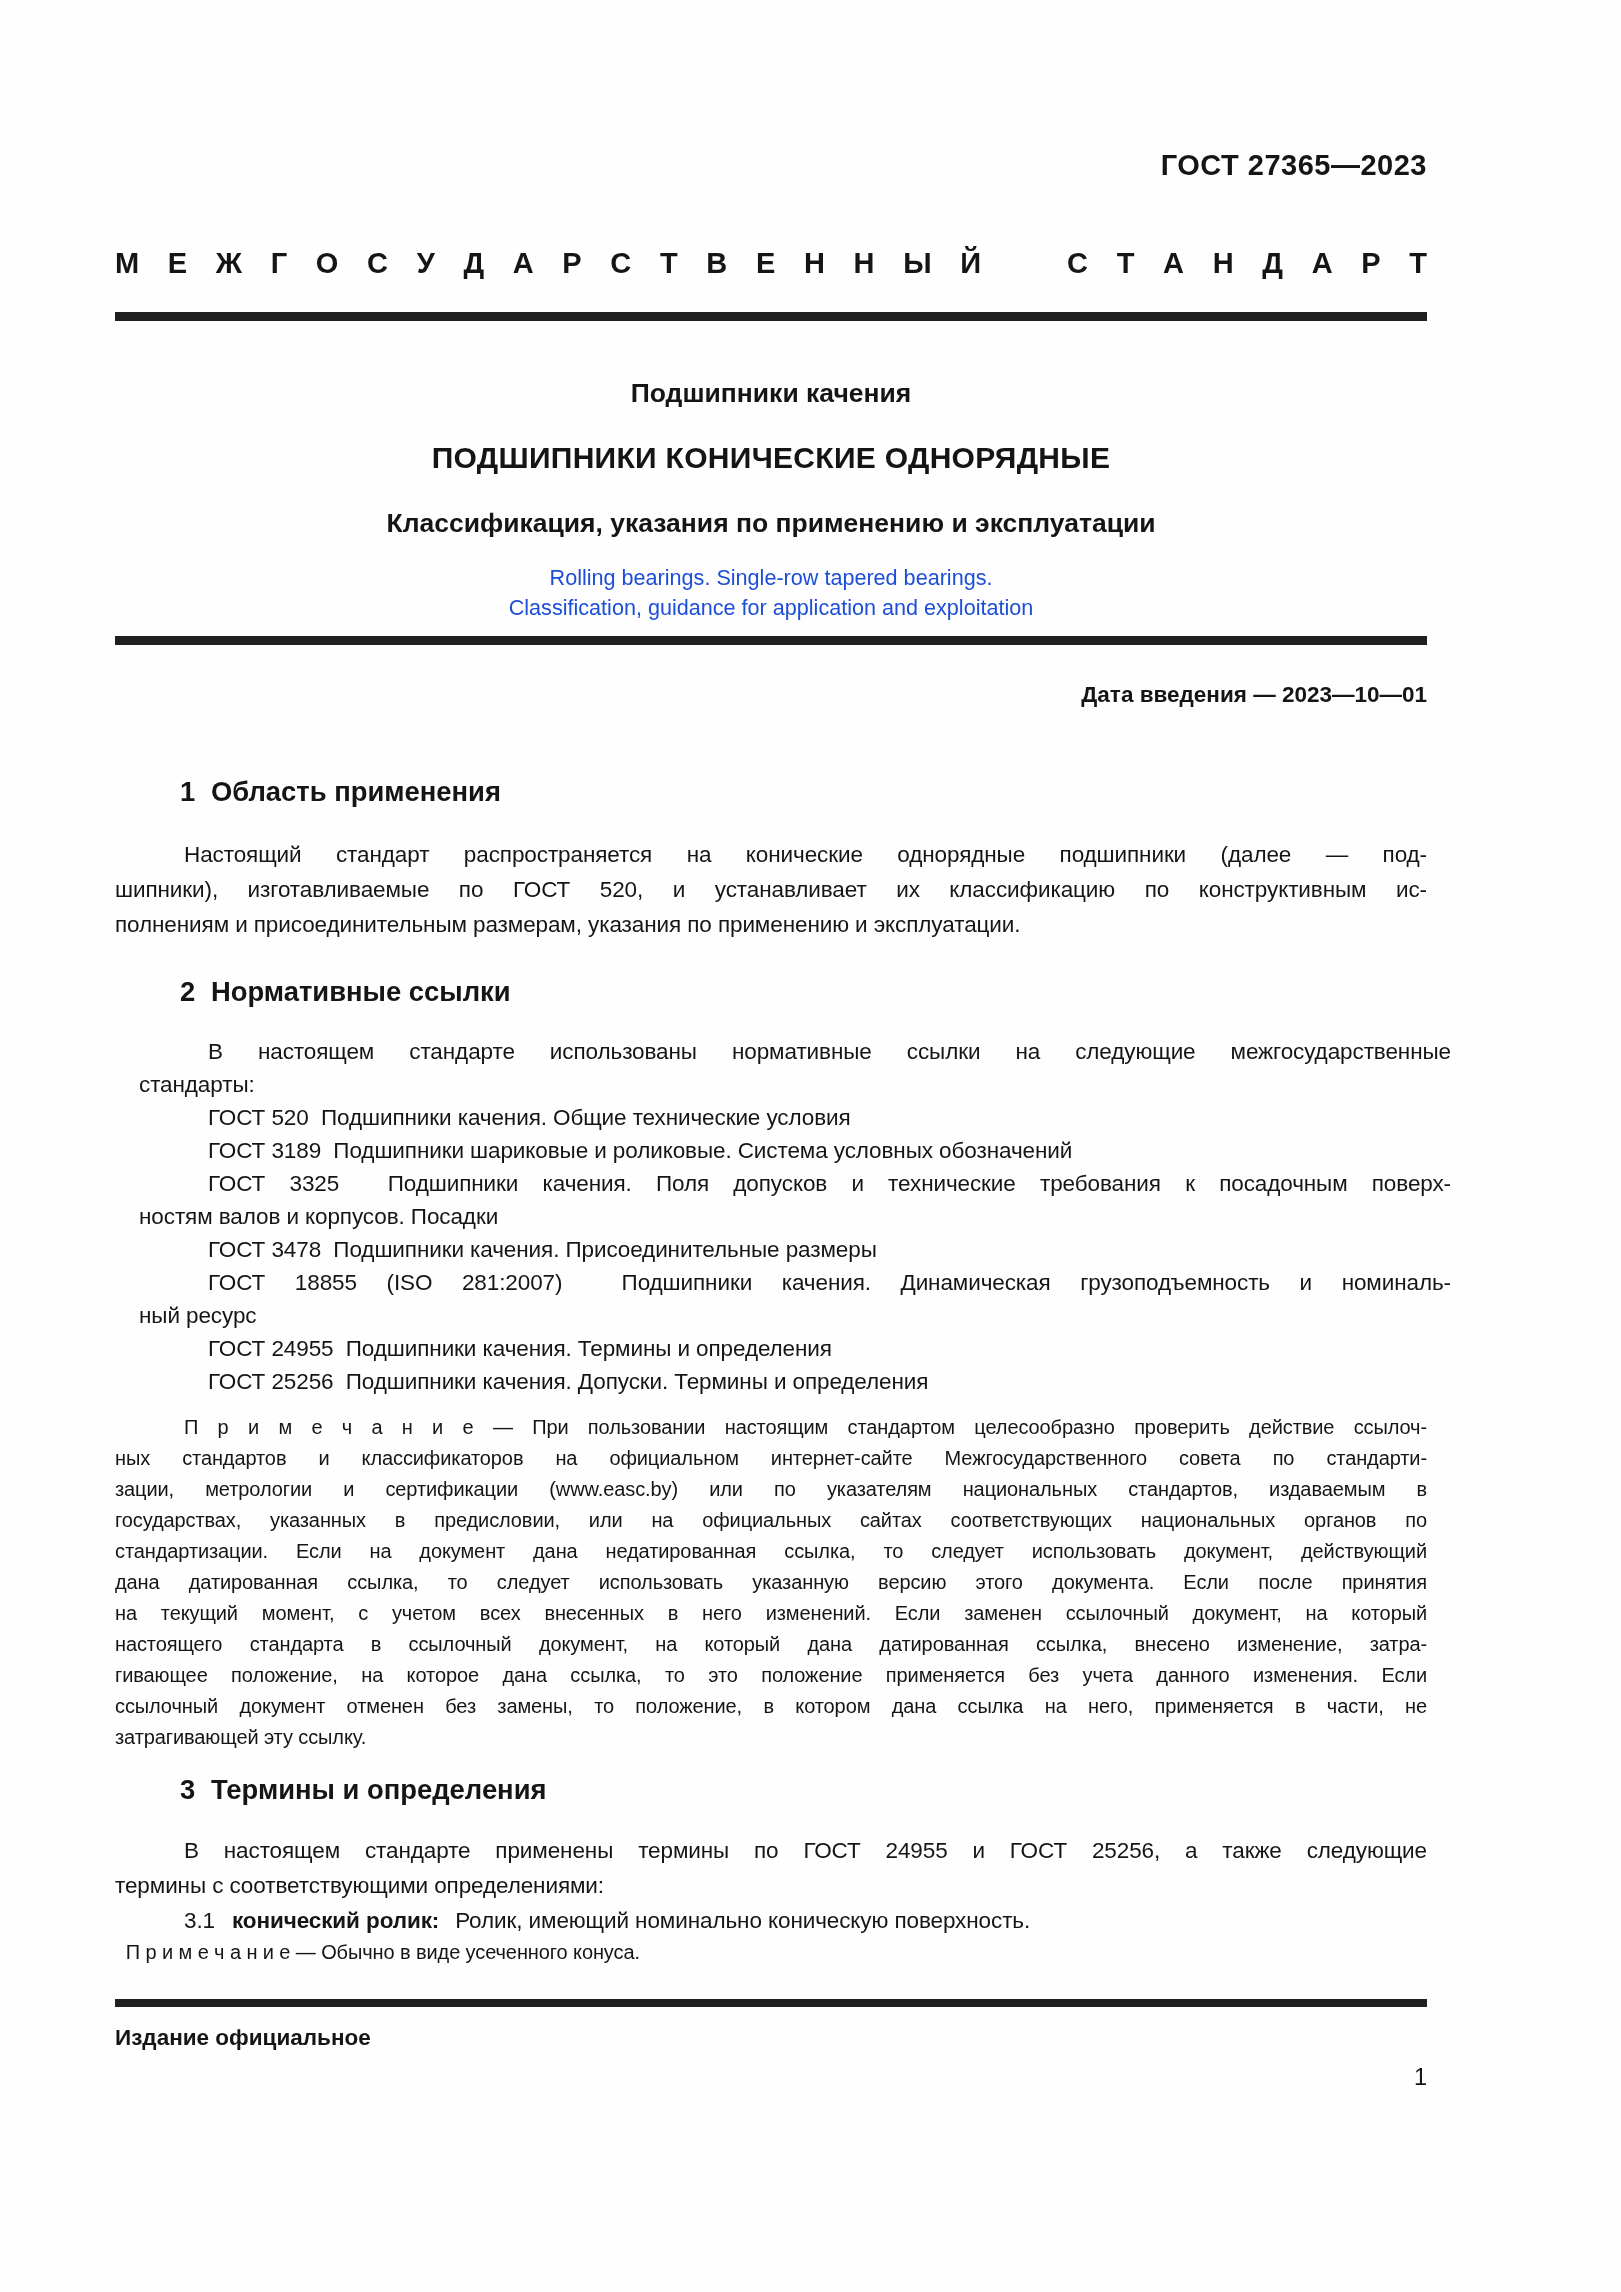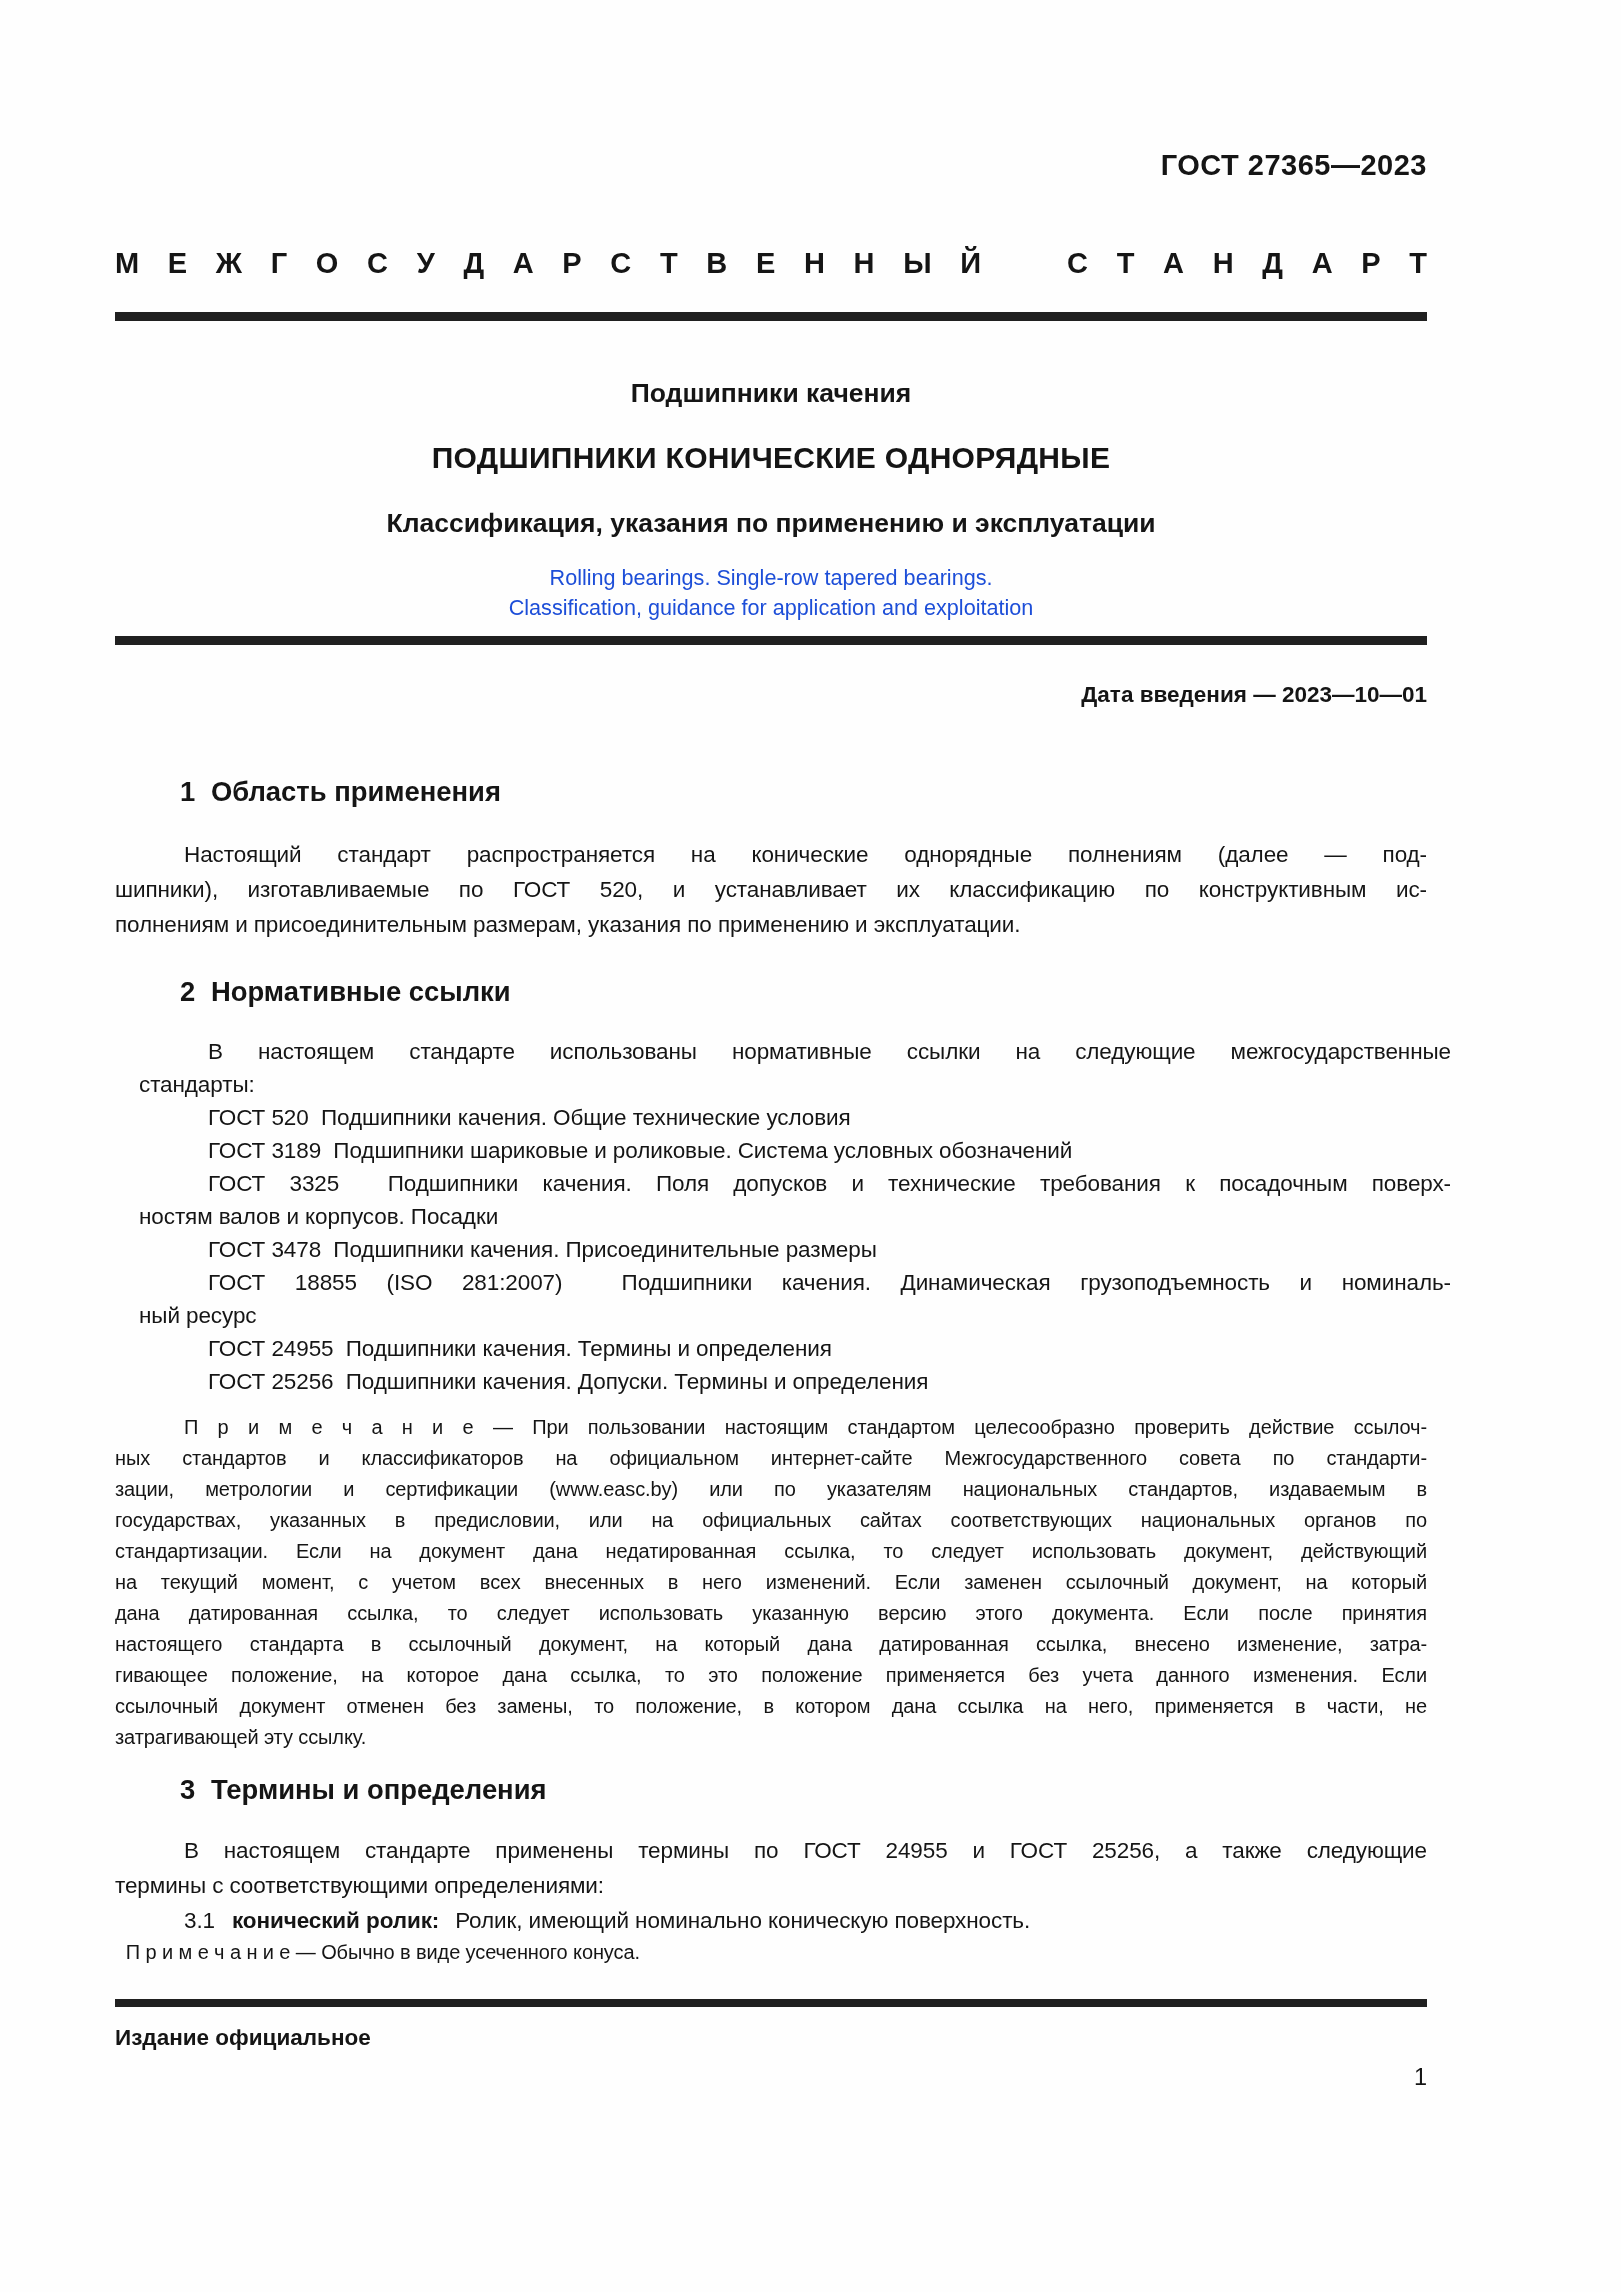--- a/index.html
+++ b/index.html
@@ -76,21 +76,21 @@
 
     <div class="abs rule" style="top:636px;height:8.8px"></div>
 
     <div class="abs date-line" style="top:682px">Дата введения — 2023—10—01</div>
 
     <div class="abs sec-h" style="top:776px">
       <span class="num">1</span><span>Область применения</span>
     </div>
 
     <div class="abs body-txt" style="top:837px">
-        <div class="ln first">Настоящий стандарт распространяется на конические однорядные полнениям (далее — под-</div>
+        <div class="ln first">Настоящий стандарт распространяется на конические однорядные подшипники (далее — под-</div>
         <div class="ln">шипники), изготавливаемые по ГОСТ 520, и устанавливает их классификацию по конструктивным ис-</div>
         <div class="ln last">полнениям и присоединительным размерам, указания по применению и эксплуатации.</div>
       </div>
 
     <div class="abs sec-h" style="top:976px">
       <span class="num">2</span><span>Нормативные ссылки</span>
     </div>
 
     <div class="abs refs" style="top:1035px">
       <div>
@@ -121,22 +121,22 @@
           <div class="ln first last">ГОСТ 25256  Подшипники качения. Допуски. Термины и определения</div>
         </div>
     </div>
 
     <div class="abs note" style="top:1412px">
         <div class="ln first">П р и м е ч а н и е — При пользовании настоящим стандартом целесообразно проверить действие ссылоч-</div>
         <div class="ln">ных стандартов и классификаторов на официальном интернет-сайте Межгосударственного совета по стандарти-</div>
         <div class="ln">зации, метрологии и сертификации (www.easc.by) или по указателям национальных стандартов, издаваемым в</div>
         <div class="ln">государствах, указанных в предисловии, или на официальных сайтах соответствующих национальных органов по</div>
         <div class="ln">стандартизации. Если на документ дана недатированная ссылка, то следует использовать документ, действующий</div>
+        <div class="ln">дана датированная ссылка, то следует использовать указанную версию этого документа. Если после принятия</div>
         <div class="ln">на текущий момент, с учетом всех внесенных в него изменений. Если заменен ссылочный документ, на который</div>
-        <div class="ln">дана датированная ссылка, то следует использовать указанную версию этого документа. Если после принятия</div>
         <div class="ln">настоящего стандарта в ссылочный документ, на который дана датированная ссылка, внесено изменение, затра-</div>
         <div class="ln">гивающее положение, на которое дана ссылка, то это положение применяется без учета данного изменения. Если</div>
         <div class="ln">ссылочный документ отменен без замены, то положение, в котором дана ссылка на него, применяется в части, не</div>
         <div class="ln last">затрагивающей эту ссылку.</div>
       </div>
 
     <div class="abs sec-h" style="top:1774px">
       <span class="num">3</span><span>Термины и определения</span>
     </div>
 

